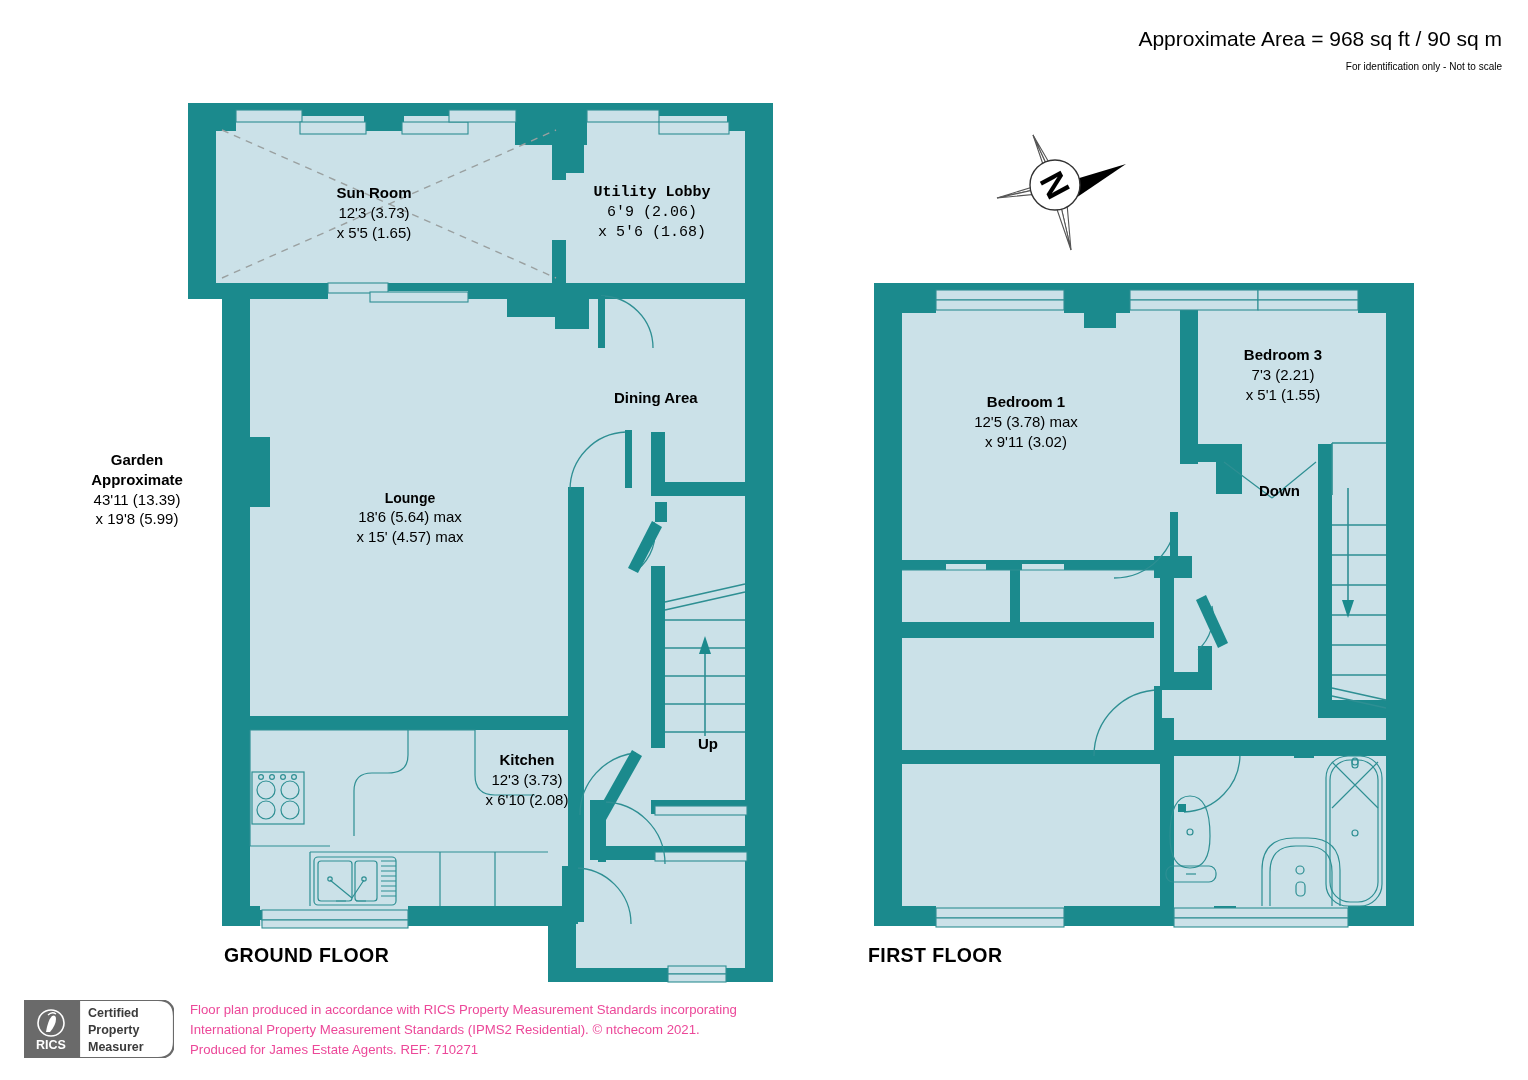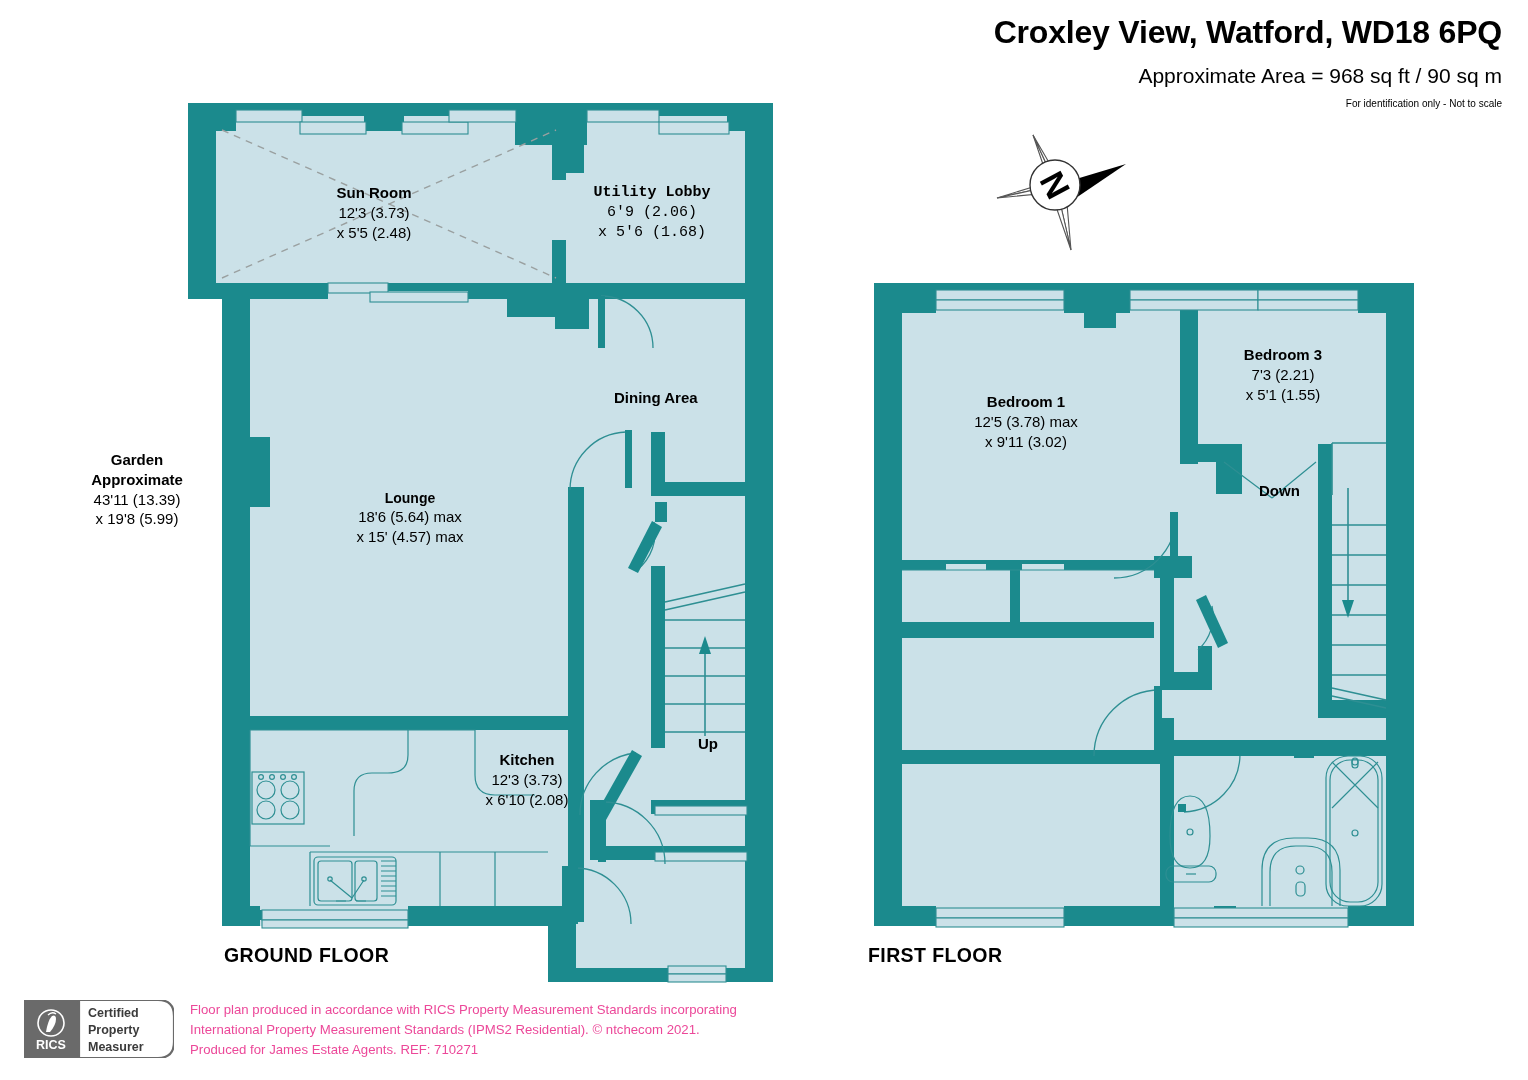--- a/index.html
+++ b/index.html
@@ -59,21 +59,20 @@
     font-size:13.2px;line-height:1.52;color:#ec4899;
   }
   #footer-text .ln{display:block;white-space:nowrap;}
 </style>
 </head>
 <body>
 
 <div id="stage">
 
   <div id="header">
-    <div id="title">Croxley View, Watford, WD18 6PQ</div>
     <div id="area">Approximate Area = 968 sq ft / 90 sq m</div>
     <div id="notscale">For identification only - Not to scale</div>
   </div>
 
   <svg id="compass" viewBox="0 0 136 130">
 
     <path d="M63,63 L133,42 L74,82 Z" fill="#000000"></path>
 
     <path d="M63,63 L40,13 L56,60 Z" fill="#ffffff" stroke="#555" stroke-width="1.1"></path>
     <path d="M63,63 L56,60 L4,76 Z" fill="#ffffff" stroke="#555" stroke-width="1.1"></path>
@@ -390,21 +389,21 @@
   <div class="rlabel" style="left:44px; top:450px; width:186px;">
     <span class="nm">Garden</span>
     <span class="nm">Approximate</span>
     <span class="dim">43'11 (13.39)</span>
     <span class="dim">x 19'8 (5.99)</span>
   </div>
 
   <div class="rlabel" style="left:268px; top:183px; width:212px;">
     <span class="nm">Sun Room</span>
     <span class="dim">12'3 (3.73)</span>
-    <span class="dim">x 5'5 (2.48)</span>
+    <span class="dim">x 5'5 (1.65)</span>
   </div>
 
   <div class="rlabel" style="left:548px; top:183px; width:208px;font-family:Liberation Mono, monospace;">
     <span class="nm">Utility Lobby</span>
     <span class="dim">6'9 (2.06)</span>
     <span class="dim">x 5'6 (1.68)</span>
   </div>
 
   <div class="tlabel" style="left:614px; top:389px;text-align:center;">Dining Area</div>
 

